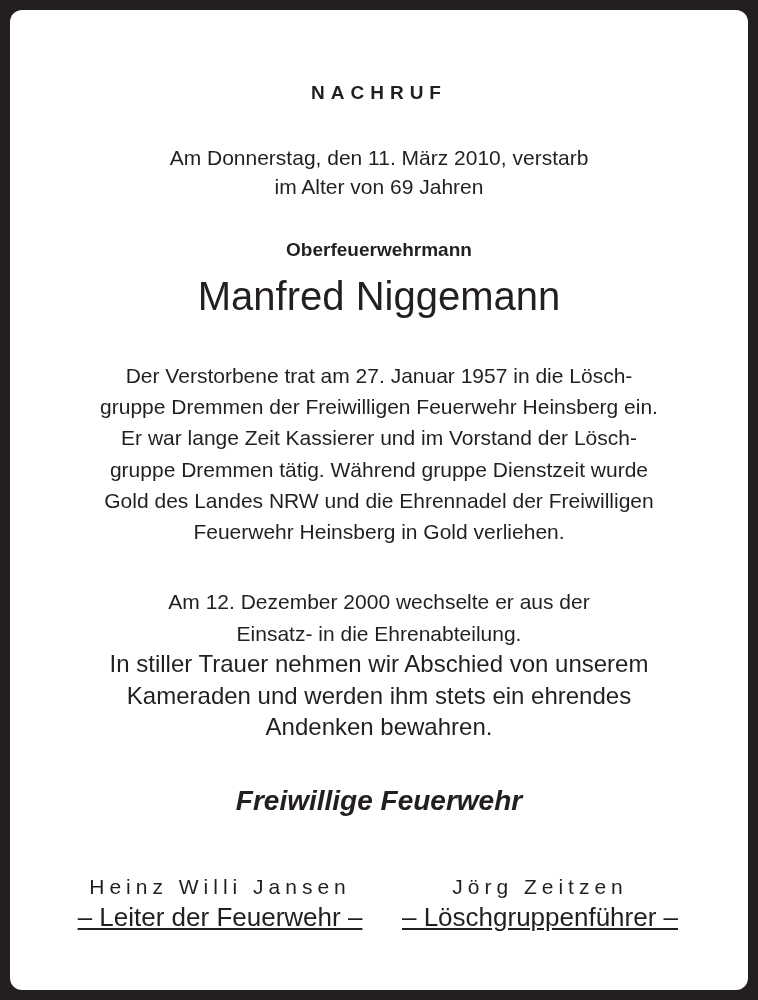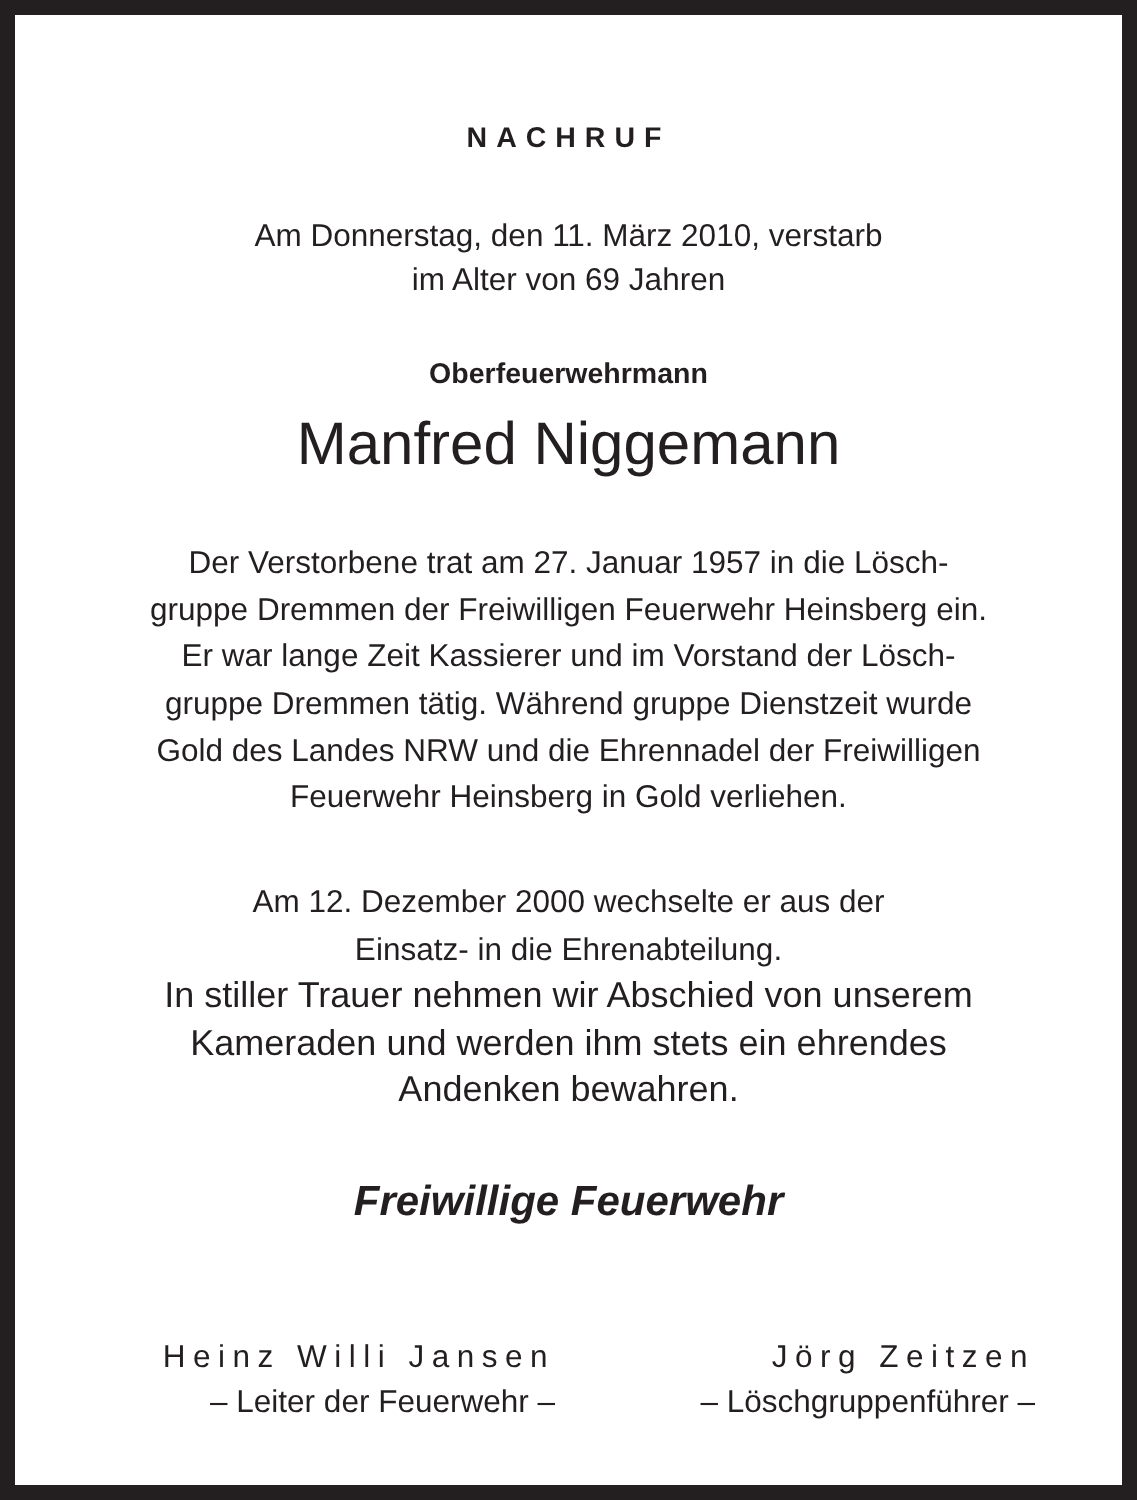--- a/index.html
+++ b/index.html
@@ -1,35 +1,36 @@
 <!DOCTYPE html>
 <html><head>
   <meta charset="utf-8">
   <style>
     html, body { margin: 0; padding: 0; background: #231f20; }
     body { width: 758px; height: 1000px; position: relative; overflow: hidden; }
     .frame {
       position: absolute; left: 10px; top: 10px; width: 738px; height: 980px;
       background: #ffffff; color: #231f20;
       font-family: "Liberation Sans", sans-serif;
+      border-radius: 12px;
     }
     .c { position: absolute; left: 0; width: 738px; text-align: center; white-space: nowrap; }
     .title { top: 72px; font-size: 19px; font-weight: bold; letter-spacing: 6px; }
     .intro { top: 133px; font-size: 21px; line-height: 29px; }
     .rank { top: 229px; font-size: 19px; font-weight: bold; }
     .name { top: 262px; font-size: 40px; line-height: 48px; }
     .body1 { top: 350px; font-size: 21px; line-height: 31.2px; }
     .body2 { top: 576px; font-size: 21px; line-height: 31.5px; }
     .body3 { top: 638px; font-size: 24px; line-height: 31.5px; }
     .org { top: 772px; font-size: 28px; font-weight: bold; line-height: 37px; font-style: italic; }
-    .sig { position: absolute; top: 880px; text-align: right; white-space: nowrap; }
+    .sig { position: absolute; top: 862px; text-align: center; white-space: nowrap; }
     .sig-left { left: 60px; width: 300px; }
     .sig-right { left: 380px; width: 300px; }
     .sig-name { font-size: 21px; letter-spacing: 5px; line-height: 30px; }
-    .sig-role { font-size: 21px; line-height: 30px; }
+    .sig-role { font-size: 26px; line-height: 30px; text-decoration: underline; }
     .line { display: block; }
   </style>
 </head>
 <body>
 
 <div class="frame">
   <div class="c title">NACHRUF</div>
 
   <div class="c intro">
     <span class="line">Am Donnerstag, den 11. März 2010, verstarb</span>

